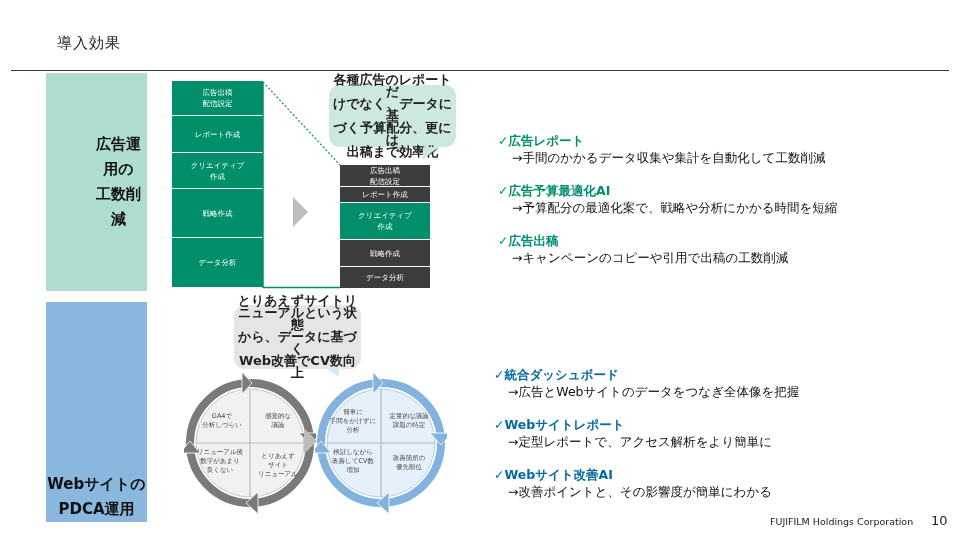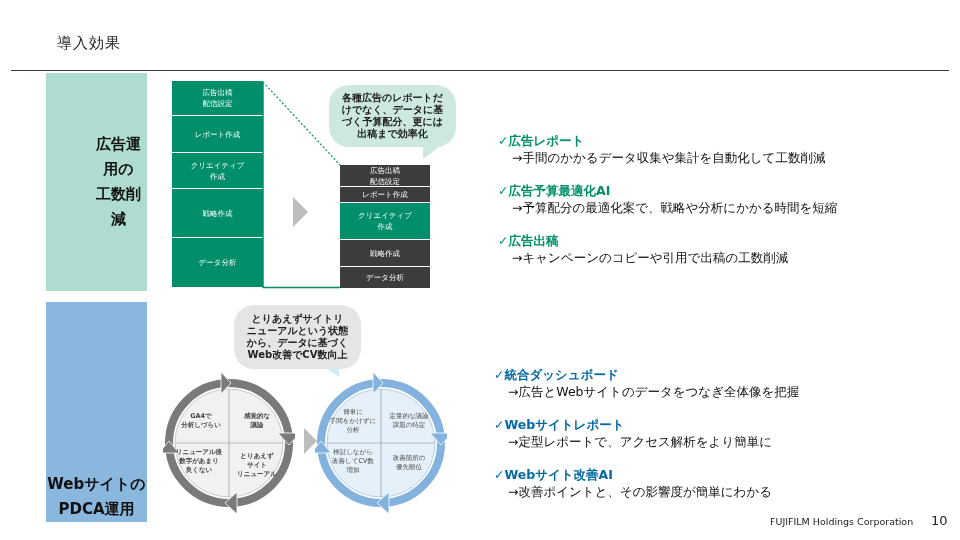--- a/index.html
+++ b/index.html
@@ -16,42 +16,42 @@
 
   
   .before-col { position: absolute; left: 172px; top: 81px; width: 91px; }
   .box { display: flex; align-items: center; justify-content: center; text-align: center; color: #fff;
     font-size: 7.5px; line-height: 11px; border-bottom: 1.5px solid #fff; }
   .green { background: #008f6a; }
   .dark { background: #3c3c3c; }
 
   .after-col { position: absolute; left: 340px; top: 165px; width: 90px; }
 
-  .bubble { position: absolute; text-align: center; font-weight: bold; font-size: 10px; line-height: 12px; color: #222;
-    border-radius: 20px; display: flex; align-items: center; justify-content: center; }
+  .bubble { position: absolute; text-align: center; font-weight: bold; font-size: 13px; line-height: 12px; color: #222;
+    border-radius: 11px; display: flex; align-items: center; justify-content: center; }
   .bubble-ad { left: 329px; top: 85px; width: 127px; height: 62px; background: #cce8e1; }
   .bubble-ad::after { content: ""; position: absolute; left: 94px; bottom: -12px; border-left: 16px solid #cce8e1; border-bottom: 12px solid transparent; }
   .bubble-web { left: 234px; top: 305px; width: 127px; height: 64px; background: #e5e5e5; }
   .bubble-web::after { content: ""; position: absolute; left: 93px; bottom: -8px; border-right: 12px solid #cfeafb; border-bottom: 8px solid transparent; }
 
   .arrow-right { position: absolute; width: 0; height: 0; border-top: 15px solid transparent; border-bottom: 15px solid transparent; border-left: 15px solid #bdbdbd; }
   .arrow-ad { left: 293px; top: 197px; }
   .arrow-web { left: 304px; top: 428px; border-top-width: 13px; border-bottom-width: 13px; border-left-width: 13px; }
 
   .benefits { position: absolute; font-size: 12.5px; line-height: 17px; }
   .benefit { margin-bottom: 16px; }
   .benefit-title { font-weight: bold; }
   .benefit-desc { padding-left: 14px; color: #111; }
   .benefits-ad { left: 498px; top: 132px; }
   .benefits-ad .benefit-title { color: #008f6a; }
   .benefits-web { left: 494px; top: 366px; }
   .benefits-web .benefit-title { color: #0369a1; }
 
   .cycle { position: absolute; }
-  .cycle-gray { left: 163px; top: 368px; width: 132px; height: 150px; font-weight: bold; }
+  .cycle-gray { left: 184px; top: 368px; width: 132px; height: 150px; }
   .cycle-blue { left: 315px; top: 368px; width: 132px; height: 150px; }
   .quad-text { position: absolute; width: 52px; text-align: center; font-size: 6.5px; line-height: 9px; color: #444; }
 
   .footer-company { position: absolute; left: 770px; top: 516px; font-size: 9.5px; color: #222; }
   .footer-page { position: absolute; left: 931px; top: 513px; font-size: 13px; color: #222; }
 </style>
 </head>
 <body>
 
 <div class="title">導入効果</div>

